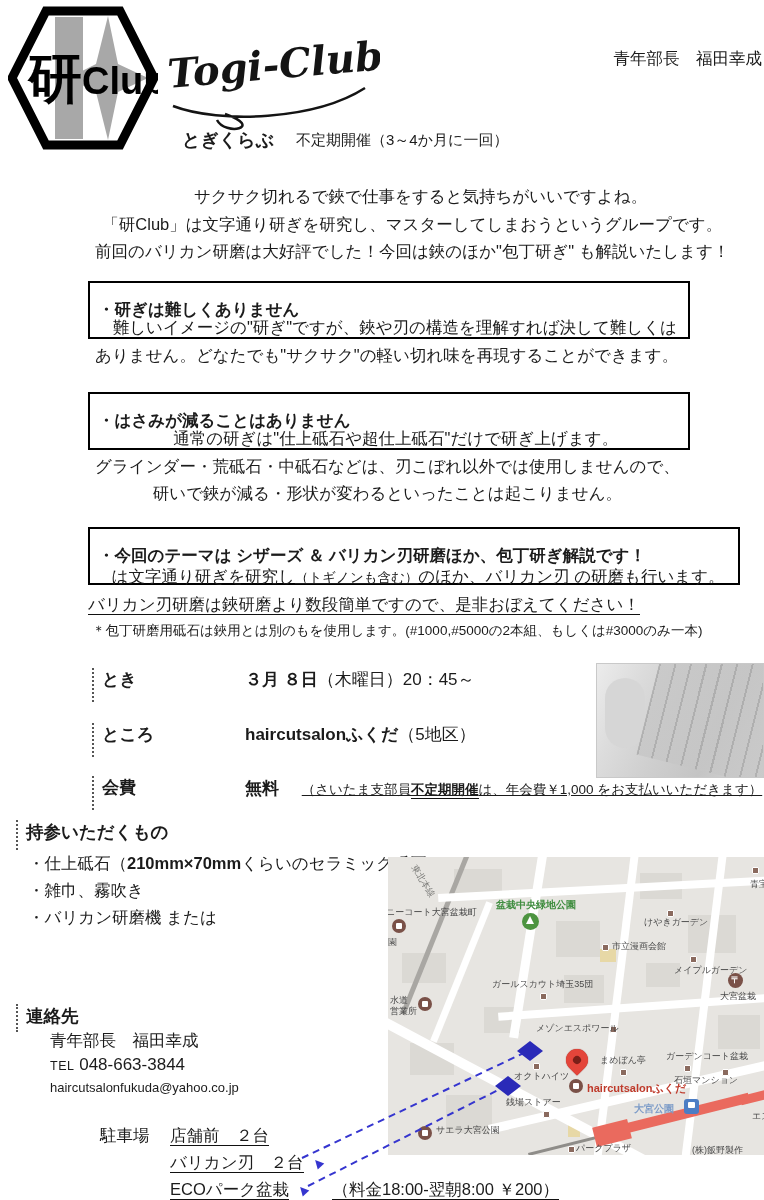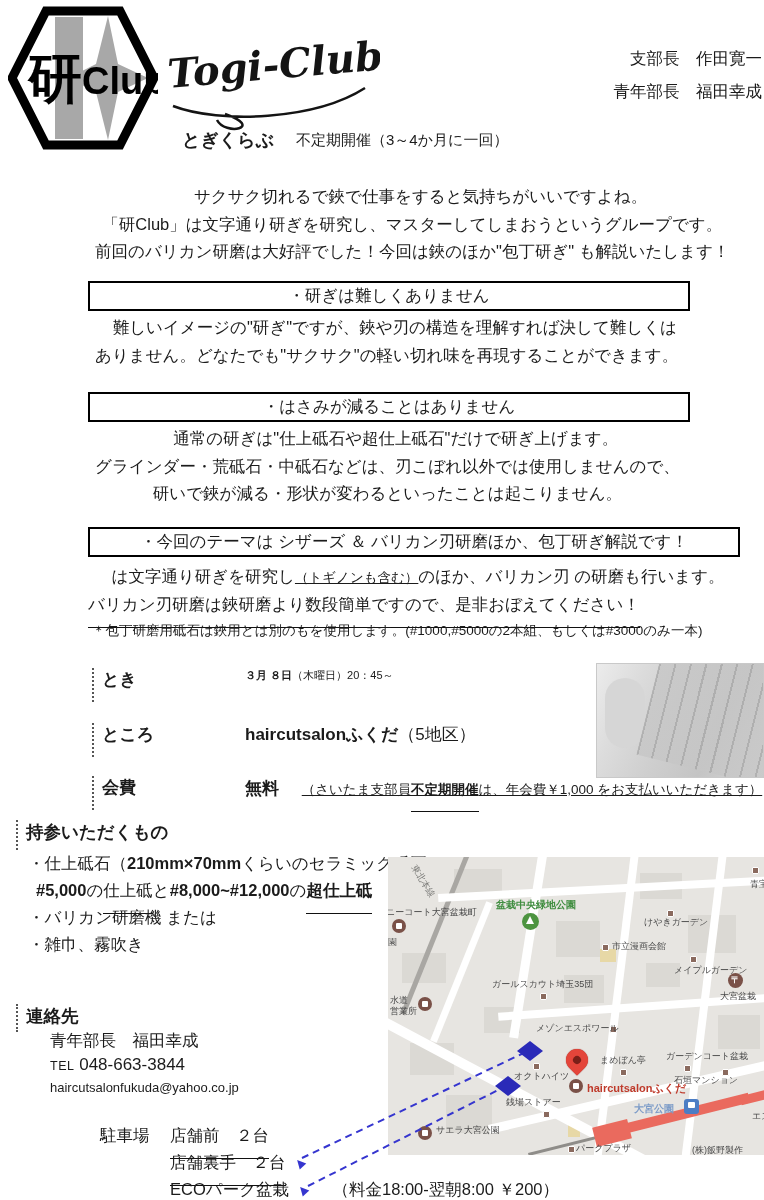--- a/index.html
+++ b/index.html
@@ -2,24 +2,24 @@
 <html><head>
 <meta charset="utf-8">
 <style>
   html,body{margin:0;padding:0;background:#ffffff;}
   body{width:764px;height:1200px;position:relative;overflow:hidden;
        font-family:"Liberation Sans","DejaVu Sans",sans-serif;color:#1b1b1b;}
   .abs{position:absolute;}
   .nw{white-space:nowrap;}
   .pre{white-space:pre;}
   .b{font-weight:bold;}
-  .u{border-bottom:1.5px solid #111;padding-bottom:14px;}
+  .u{border-bottom:1.5px solid #111;padding-bottom:1px;}
   .jp{font-size:16.5px;line-height:27.5px;text-align:center;}
   .secbox{position:absolute;border:2px solid #000;background:#fff;box-sizing:border-box;
-          font-size:16.5px;font-weight:normal;padding:2px 8px;white-space:nowrap;text-align:center;}
+          font-size:16.5px;font-weight:bold;padding:16px 8px;white-space:nowrap;}
   .dotlabel{border-left:2px dotted #555;padding-left:8px;font-weight:bold;font-size:17px;white-space:nowrap;}
   .note-sm{font-size:13.5px;text-decoration:underline;}
   
   #photo{left:596px;top:663px;width:166px;height:113px;border:1px solid #c9c9c9;overflow:hidden;
          background:linear-gradient(115deg,#ececec 0%,#dcdcdc 22%,#cfcfcf 45%,#c4c4c4 70%,#d8d8d8 100%);}
   #photo .blade{position:absolute;left:52px;top:-12px;width:130px;height:120px;transform:rotate(14deg);
          background:repeating-linear-gradient(90deg,#a8a8a8 0 2px,#c6c6c6 2px 15px);opacity:.8;}
   #photo .thumb{position:absolute;left:8px;top:14px;width:40px;height:70px;border-radius:20px;background:#d6d6d6;}
   
   #map{left:388px;top:857px;width:376px;height:298px;background:#e7e5e1;overflow:hidden;position:absolute;z-index:1;}
@@ -61,21 +61,20 @@
 
 <svg class="abs" style="left:165px;top:32px" width="215" height="100" viewBox="0 0 215 100">
   <text x="4" y="56" font-family="DejaVu Serif, Liberation Serif, serif" font-style="italic" font-weight="bold" font-size="40" transform="rotate(-5 4 56)" fill="#141414">Togi-Club</text>
   <path d="M8,74 C55,92 150,88 200,56 M60,82 C100,96 60,104 52,88" stroke="#141414" stroke-width="2.5" fill="none"></path>
 </svg>
 
 <div class="abs b nw" style="left:182px;top:128px;font-size:18px">とぎくらぶ</div>
 <div class="abs nw" style="left:296px;top:131px;font-size:15px">不定期開催（3～4か月に一回）</div>
 
 <div class="abs" style="left:420px;top:42px;width:342px;text-align:right;font-size:16.5px;line-height:33px">
-  <div class="nw">支部長　作田寛一</div>
   <div class="nw">青年部長　福田幸成</div>
 </div>
 
 <div class="abs jp pre" style="left:95px;top:183px">　サクサク切れるで鋏で仕事をすると気持ちがいいですよね。
 「研Club」は文字通り研ぎを研究し、マスターしてしまおうというグループです。
 前回のバリカン研磨は大好評でした！今回は鋏のほか"包丁研ぎ" も解説いたします！</div>
 
 <div class="secbox" style="left:88px;top:281px;width:602px">・研ぎは難しくありません</div>
 <div class="abs jp pre" style="left:95px;top:314px">　難しいイメージの"研ぎ"ですが、鋏や刃の構造を理解すれば決して難しくは
 ありません。どなたでも"サクサク"の軽い切れ味を再現することができます。</div>
@@ -86,21 +85,21 @@
 研いで鋏が減る・形状が変わるといったことは起こりません。</div>
 
 <div class="secbox" style="left:88px;top:527px;width:652px">・今回のテーマは シザーズ ＆ バリカン刃研磨ほか、包丁研ぎ解説です！</div>
 <div class="abs jp nw" style="left:95px;top:563px">
   <span>　は文字通り研ぎを研究し</span><span class="note-sm">（トギノンも含む）</span><span>のほか、バリカン刃 の研磨も行います。</span>
 </div>
 <div class="abs jp nw" style="left:88px;top:591px"><span class="u">バリカン刃研磨は鋏研磨より数段簡単ですので、是非おぼえてください！</span></div>
 <div class="abs nw" style="left:92px;top:622px;font-size:13.5px">＊包丁研磨用砥石は鋏用とは別のもを使用します。(#1000,#5000の2本組、もしくは#3000のみ一本)</div>
 
 <div class="abs dotlabel" style="left:92px;top:668px;height:34px">とき</div>
-<div class="abs nw" style="left:245px;top:668px;font-size:11px">
+<div class="abs nw" style="left:245px;top:668px;font-size:17px">
   <span class="b">３月 ８日</span><span>（木曜日）20：45～</span>
 </div>
 
 <div class="abs dotlabel" style="left:92px;top:723px;height:34px">ところ</div>
 <div class="abs nw" style="left:245px;top:723px;font-size:17px">
   <span class="b">haircutsalonふくだ</span><span>（5地区）</span>
 </div>
 
 <div class="abs dotlabel" style="left:92px;top:776px;height:34px">会費</div>
 <div class="abs nw" style="left:245px;top:777px;font-size:17px">
@@ -111,39 +110,36 @@
 <div id="photo" class="abs">
   <div class="thumb"></div>
   <div class="blade"></div>
 </div>
 
 <div class="abs dotlabel" style="left:16px;top:820px;font-size:17.5px;height:30px">持参いただくもの</div>
 <div class="abs" style="left:28px;top:850px;font-size:16.5px;line-height:27px">
   <div class="nw">
     <span>・仕上砥石（</span><span class="b">210mm×70mm</span><span>くらいのセラミック砥石）</span>
   </div>
-  <div class="nw" style="padding-left:8px">
-    <span class="b">#5,000</span><span>の</span><span class="u">仕上砥</span><span>と</span><span class="b">#8,000~#12,000</span><span>の</span><span class="u b">超仕上砥</span>
-  </div>
+  <div class="nw">・雑巾、霧吹き</div>
   <div class="nw">・バリカン研磨機 または</div>
-  <div class="nw">・雑巾、霧吹き</div>
 </div>
 
 <div class="abs dotlabel" style="left:16px;top:1004px;font-size:17.5px;height:28px">連絡先</div>
 <div class="abs nw" style="left:50px;top:1030px;font-size:16.5px">青年部長　福田幸成</div>
 <div class="abs nw" style="left:50px;top:1055px;font-size:17px">
   <span style="font-size:12.5px;letter-spacing:.5px">TEL</span>
   <span>048-663-3844</span>
 </div>
 <div class="abs nw" style="left:50px;top:1080px;font-size:13px">haircutsalonfukuda@yahoo.co.jp</div>
 
 <div class="abs nw" style="left:100px;top:1125px;font-size:16.5px">駐車場</div>
 <div class="abs nw" style="left:170px;top:1125px;font-size:16.5px"><span class="u">店舗前　２台</span></div>
 <div class="abs nw" style="left:170px;top:1152px;font-size:16.5px">
-  <span class="u">店舗裏手　２台</span><span class="tri">▲</span>
+  <span class="u">バリカン刃　２台</span><span class="tri">▲</span>
 </div>
 <div class="abs nw" style="left:170px;top:1179px;font-size:16.5px">
   <span class="u">ECOパーク盆栽</span><span class="tri">▲</span>
   <span class="u" style="margin-left:18px">（料金18:00-翌朝8:00 ￥200）</span>
 </div>
 
 <div id="map">
 
   <div class="bld" style="left:14px;top:96px;width:44px;height:30px"></div>
   <div class="bld" style="left:66px;top:12px;width:48px;height:30px"></div>

